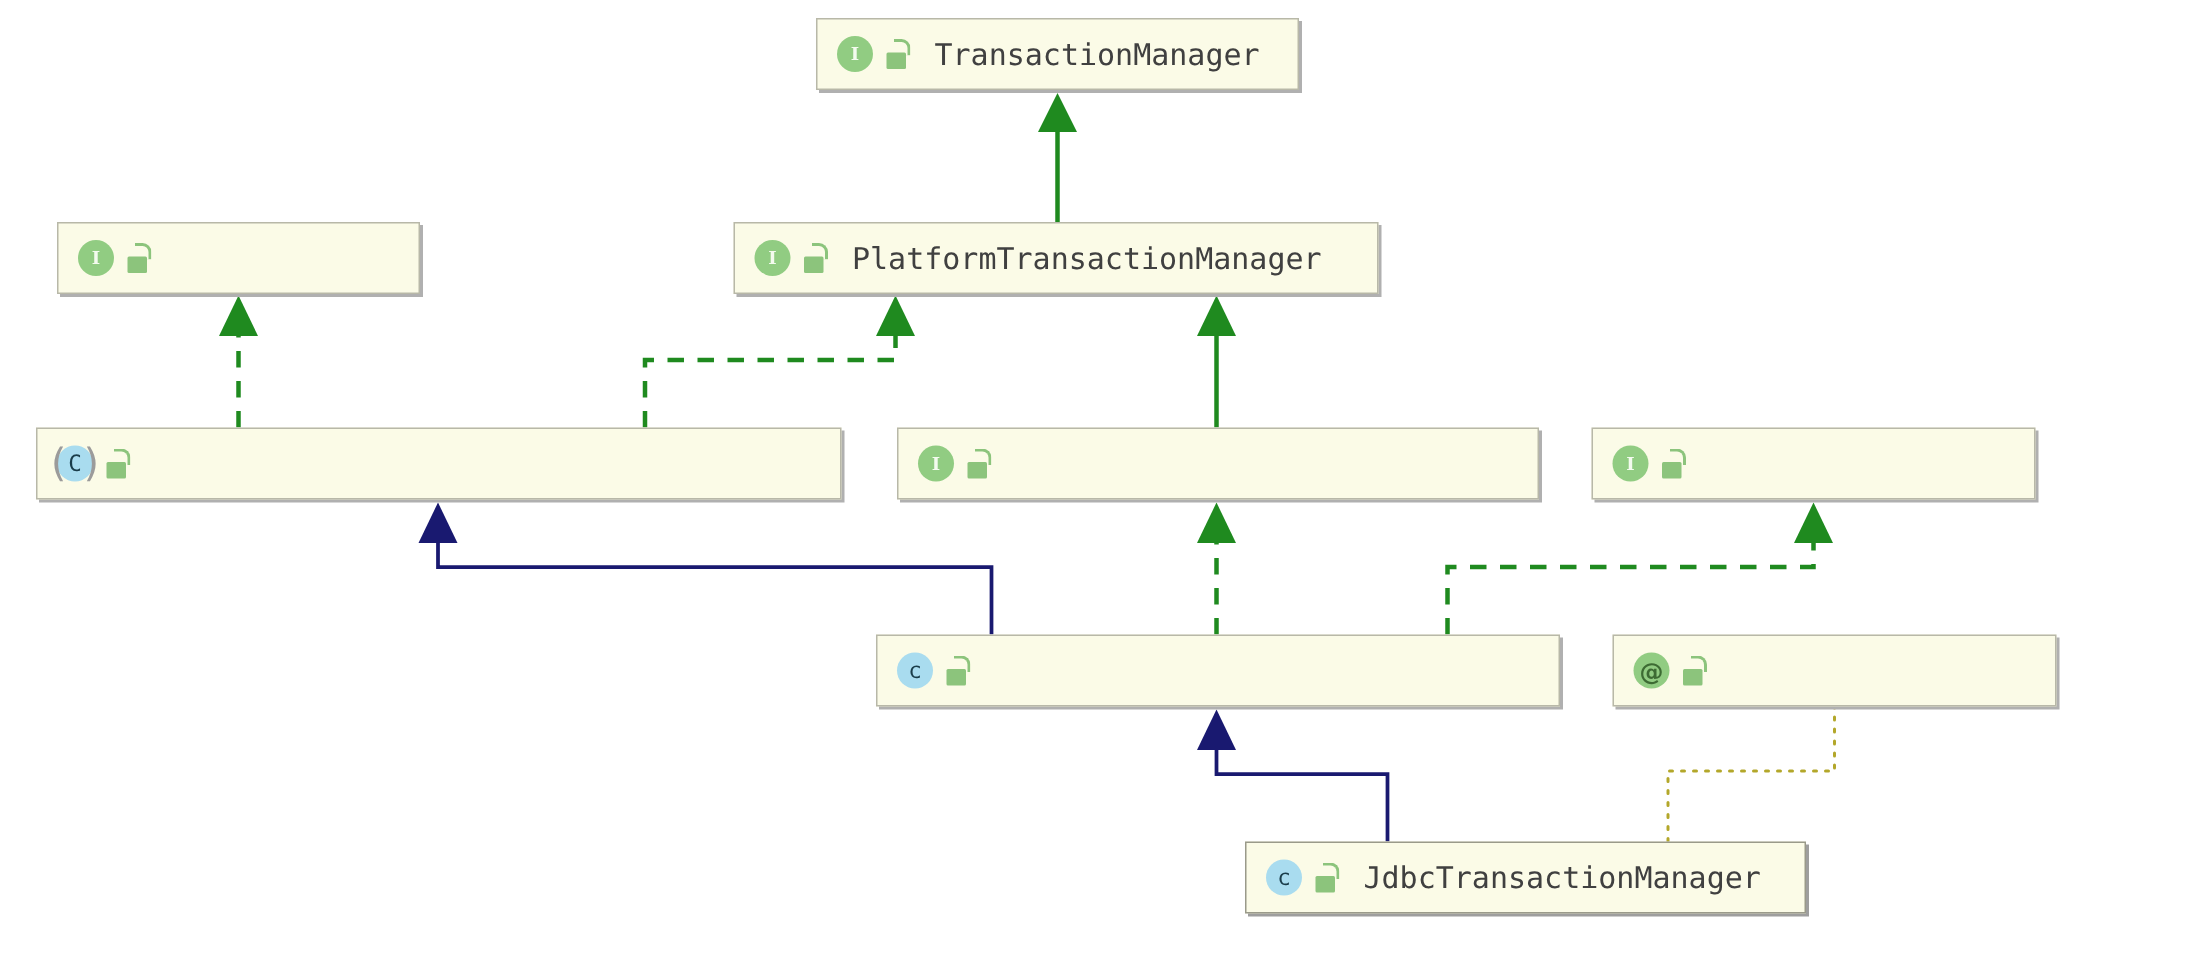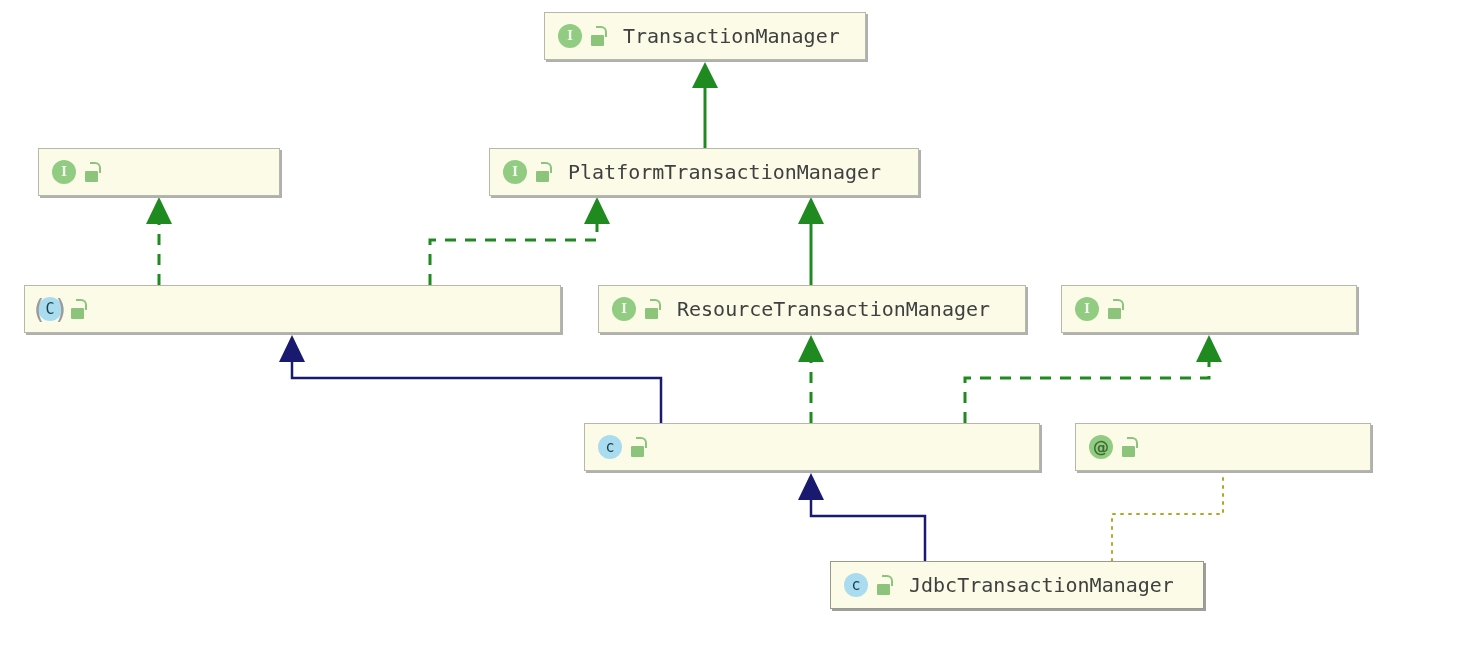--- a/index.html
+++ b/index.html
@@ -238,21 +238,20 @@
   </div>
 
   <div class="uml-node" style="left:598px; top:285px; width:428px; height:48px;">
     <span class="kind-icon kind-interface">
       <span class="disc">I</span>
     </span>
     <span class="lock-icon">
       <span class="lock-shackle"></span>
         <span class="lock-body"></span>
     </span>
-    <span class="node-label">ResourceTransactionManager</span>
   </div>
 
   <div class="uml-node" style="left:1061px; top:285px; width:296px; height:48px;">
     <span class="kind-icon kind-interface">
       <span class="disc">I</span>
     </span>
     <span class="lock-icon">
       <span class="lock-shackle"></span>
         <span class="lock-body"></span>
     </span>

